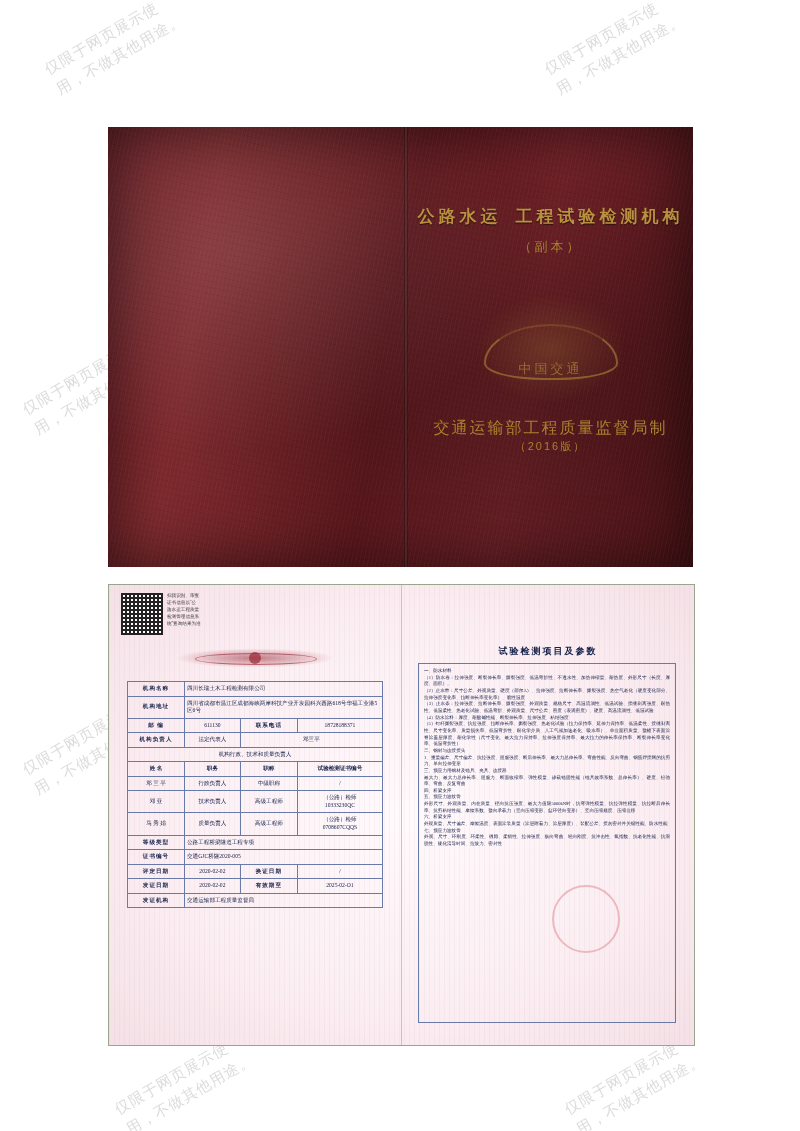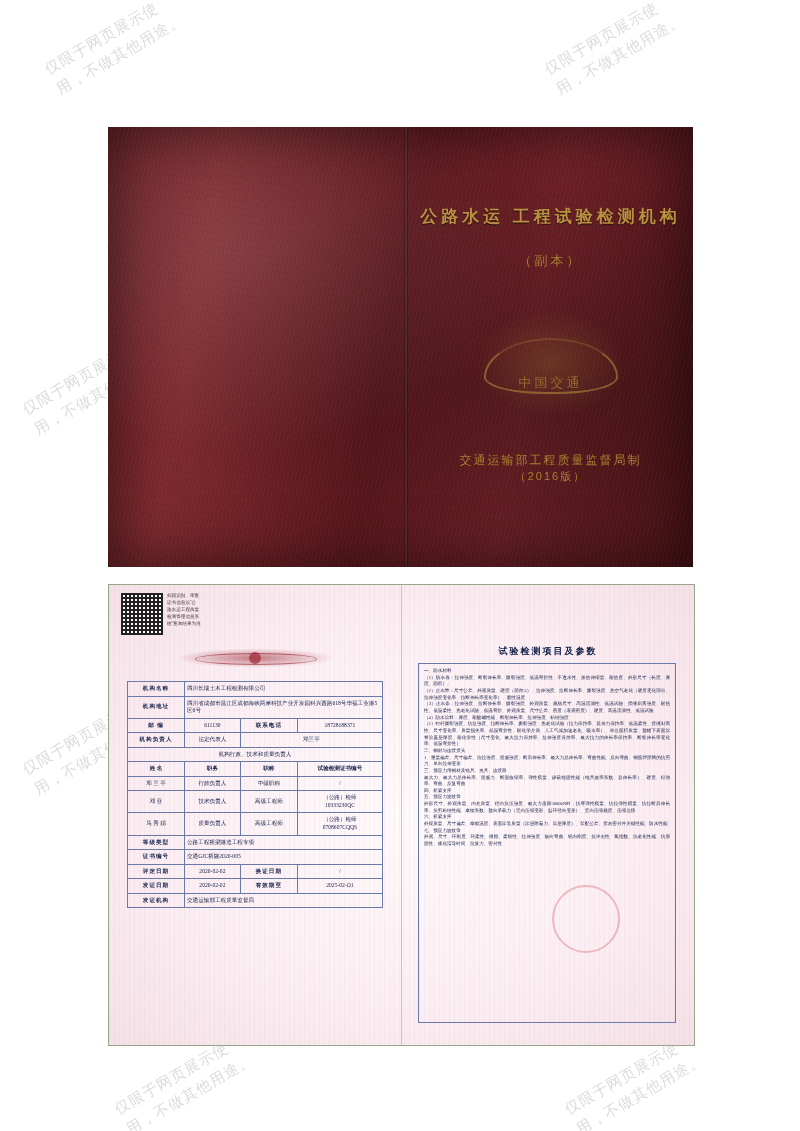--- a/index.html
+++ b/index.html
@@ -47,48 +47,48 @@
     position:absolute;left:296px;top:0;width:4px;height:440px;
     background:linear-gradient(90deg,rgba(0,0,0,.45),rgba(255,255,255,.08),rgba(0,0,0,.45));
   }
   .cover-right{
     position:absolute;left:300px;top:0;width:285px;height:440px;
     text-align:center;color:#c9a24a;
   }
   .ct1{
     margin-top:78px;font-size:17px;letter-spacing:4px;font-weight:bold;
     color:#b9913f;text-shadow:0 1px 1px rgba(0,0,0,.6);
-    font-family:Liberation Sans, sans-serif;
+    font-family:Liberation Mono, monospace;
   }
   .ct2{
     margin-top:30px;font-size:19px;letter-spacing:10px;font-weight:bold;
     color:#b9913f;text-shadow:0 1px 1px rgba(0,0,0,.6);
     font-family:"Liberation Serif","DejaVu Serif",serif;
   }
   .ct3{
-    margin-top:24px;font-size:13px;letter-spacing:3px;color:#a9812f;
+    margin-top:10px;font-size:13px;letter-spacing:3px;color:#a9812f;
     font-family:"Liberation Serif","DejaVu Serif",serif;
   }
   .emblem{
     margin:38px auto 0;width:150px;height:110px;border-radius:50%;
     background:radial-gradient(ellipse at 50% 50%, rgba(190,150,60,.22) 0%, rgba(190,150,60,0) 70%);
     position:relative;
   }
   .emblem:before{
     content:"";position:absolute;left:8px;top:30px;width:130px;height:52px;
     border:2px solid rgba(185,145,60,.55);border-radius:50% 50% 45% 45%/70% 70% 30% 30%;
     border-top-color:rgba(185,145,60,.25);
   }
   .emblem span{
     position:absolute;left:0;right:0;top:34px;font-size:13px;letter-spacing:3px;
     color:rgba(190,150,60,.6);
     margin-top:32px;
   }
   .ct4{
-    margin-top:34px;font-size:12px;letter-spacing:2px;color:#a9812f;
+    margin-top:14px;font-size:16px;letter-spacing:2px;color:#a9812f;
     font-family:Liberation Serif, serif;
   }
   .ct5{margin-top:0;font-size:11px;letter-spacing:2px;color:#a9812f;}
 
   
   .inner{
     position:absolute;left:108px;top:584px;width:585px;height:460px;
     background:#0ea5e9;border:1px solid #9aa58f;
     overflow:hidden;
   }

